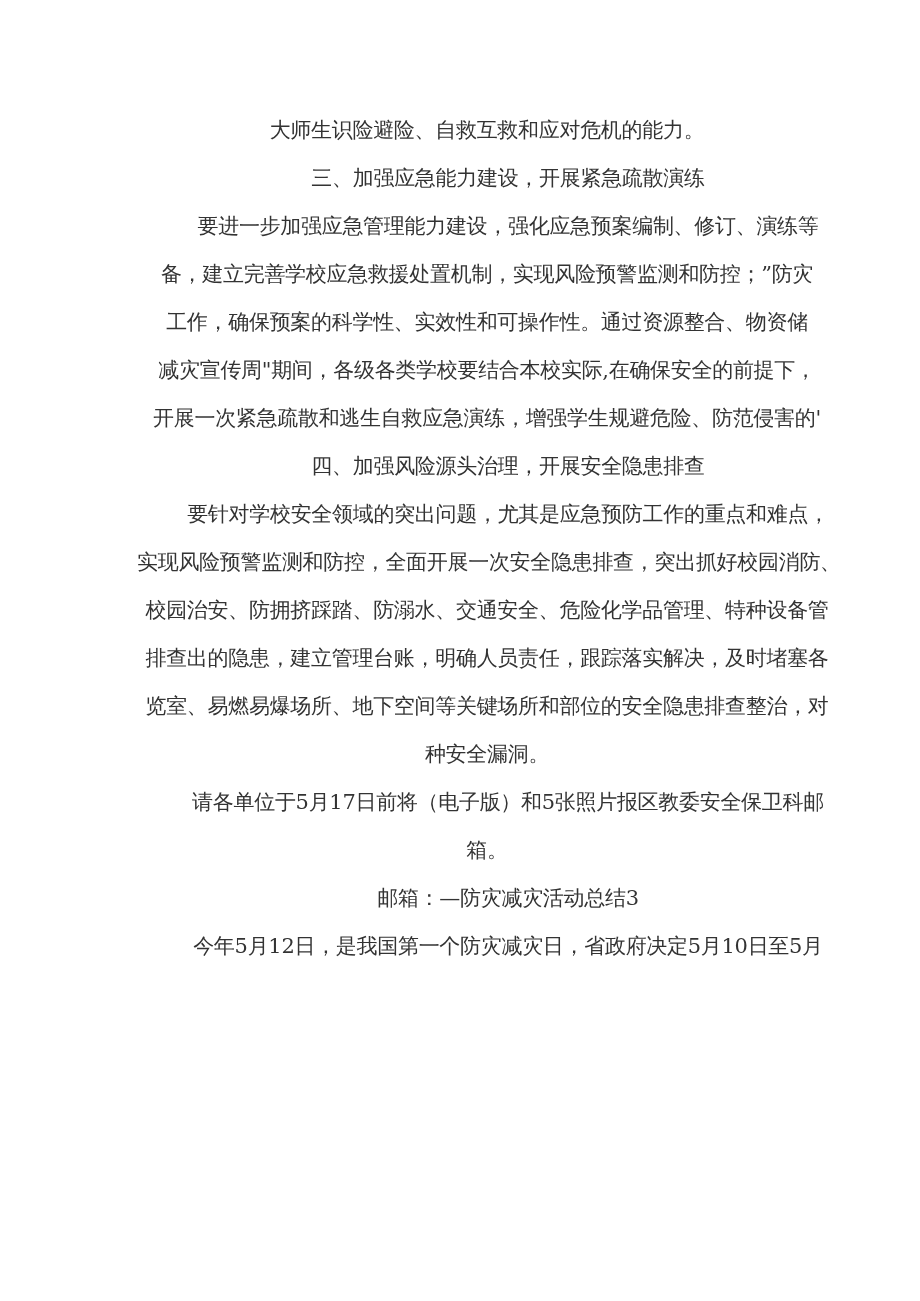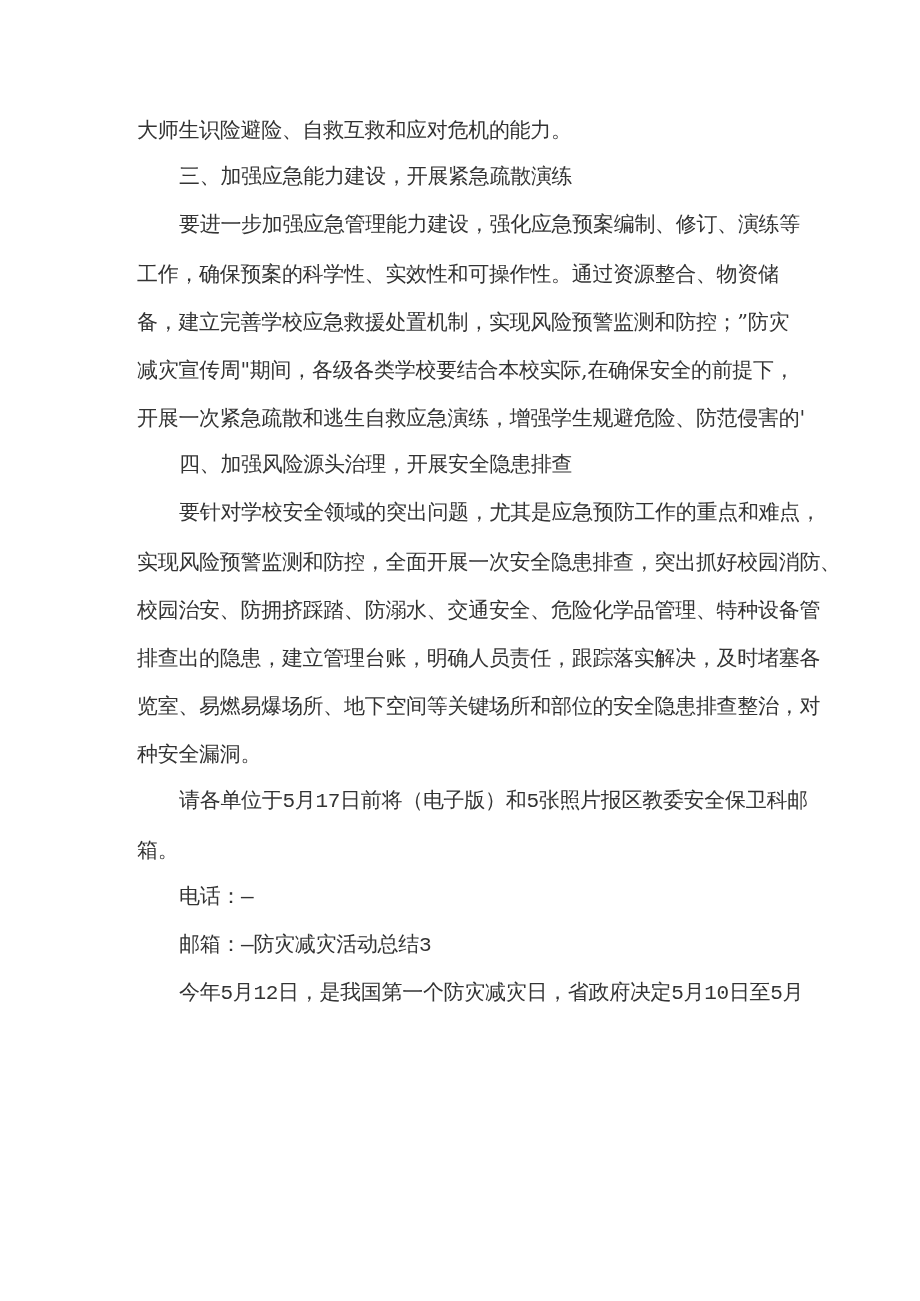--- a/index.html
+++ b/index.html
@@ -9,58 +9,57 @@
   }
   body {
     font-family: "DejaVu Serif", "Liberation Serif", serif;
   }
   .page {
     position: relative;
     width: 920px;
     height: 1301px;
     background: #ffffff;
     overflow: hidden;
+    text-align: center;
   }
   .doc-body {
     position: absolute;
     left: 137px;
     top: 106px;
     width: 700px;
   }
   .line {
     height: 48px;
     line-height: 48px;
     font-size: 21px;
     color: #333333;
     white-space: nowrap;
     letter-spacing: -0.3px;
   }
   .line.indent {
     padding-left: 42px;
-    font-family: Liberation Mono, monospace;
   }
 </style>
 </head>
 <body>
 
 <div class="page">
   <div class="doc-body">
       <div class="line">大师生识险避险、自救互救和应对危机的能力。</div>
       <div class="line indent">三、加强应急能力建设，开展紧急疏散演练</div>
       <div class="line indent">要进一步加强应急管理能力建设，强化应急预案编制、修订、演练等</div>
+      <div class="line">备，建立完善学校应急救援处置机制，实现风险预警监测和防控；”防灾</div>
       <div class="line">工作，确保预案的科学性、实效性和可操作性。通过资源整合、物资储</div>
-      <div class="line">备，建立完善学校应急救援处置机制，实现风险预警监测和防控；”防灾</div>
       <div class="line">减灾宣传周"期间，各级各类学校要结合本校实际,在确保安全的前提下，</div>
       <div class="line">开展一次紧急疏散和逃生自救应急演练，增强学生规避危险、防范侵害的'</div>
       <div class="line indent">四、加强风险源头治理，开展安全隐患排查</div>
       <div class="line indent">要针对学校安全领域的突出问题，尤其是应急预防工作的重点和难点，</div>
       <div class="line">实现风险预警监测和防控，全面开展一次安全隐患排查，突出抓好校园消防、</div>
       <div class="line">校园治安、防拥挤踩踏、防溺水、交通安全、危险化学品管理、特种设备管</div>
       <div class="line">排查出的隐患，建立管理台账，明确人员责任，跟踪落实解决，及时堵塞各</div>
       <div class="line">览室、易燃易爆场所、地下空间等关键场所和部位的安全隐患排查整治，对</div>
       <div class="line">种安全漏洞。</div>
       <div class="line indent">请各单位于5月17日前将（电子版）和5张照片报区教委安全保卫科邮</div>
       <div class="line">箱。</div>
-      <div class="line indent">电话：—</div>
       <div class="line indent">邮箱：—防灾减灾活动总结3</div>
       <div class="line indent">今年5月12日，是我国第一个防灾减灾日，省政府决定5月10日至5月</div>
     </div>
 </div>
 
 </body></html>

